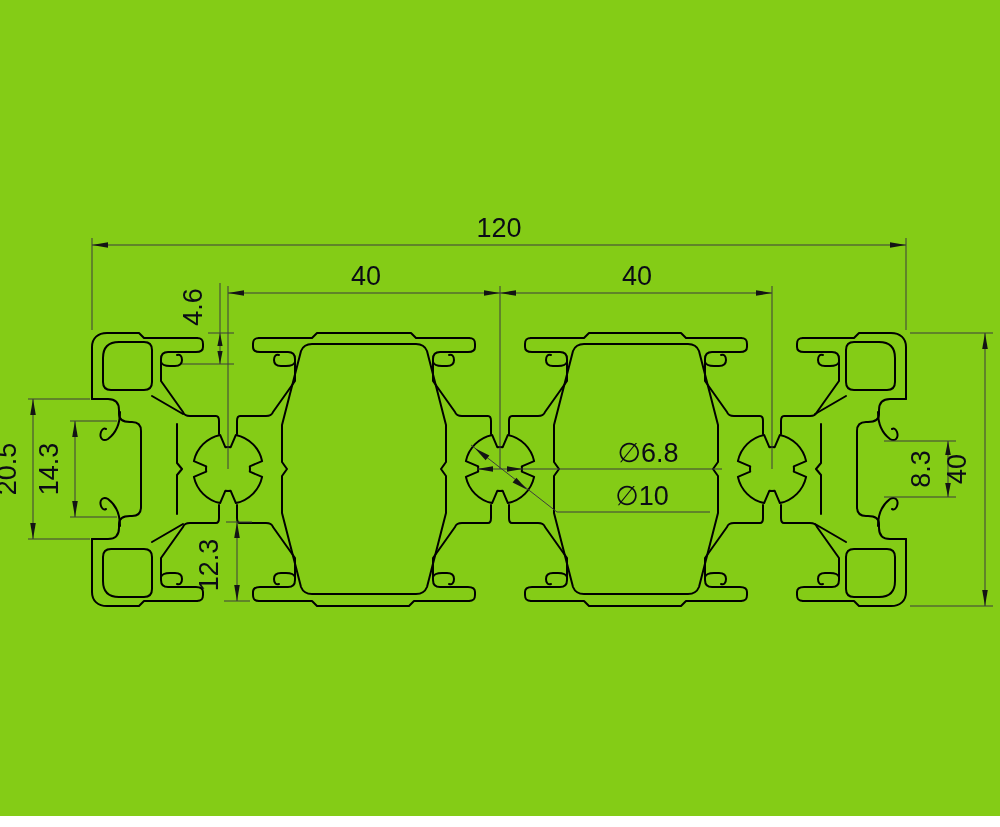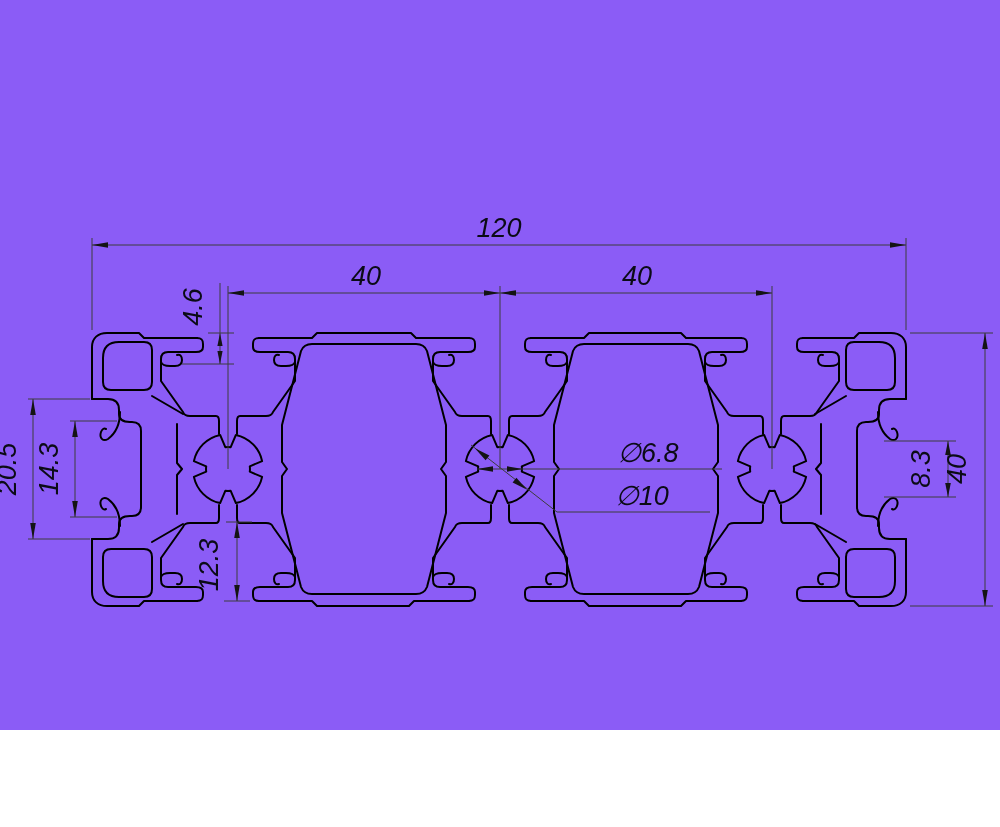--- a/index.html
+++ b/index.html
@@ -1,17 +1,17 @@
 <!DOCTYPE html>
 <html><head>
 <meta charset="utf-8">
 <style>
   html,body{margin:0;padding:0;background:#ffffff;}
-  .stage{position:relative;width:1000px;height:730px;background:#8b5cf6;overflow:hidden;
-         font-family:"Liberation Sans", sans-serif;font-style:italic;}
+  .stage{position:relative;width:1000px;height:816px;background:#84cc16;overflow:hidden;
+         font-family:"Liberation Sans", sans-serif;}
   svg{display:block;}
   .profile{stroke:#000000;stroke-width:2;fill:none;stroke-linecap:round;stroke-linejoin:round;}
   .thin{stroke:#3c3c3c;stroke-width:1;fill:none;}
   .arrow{fill:#141414;stroke:none;}
   .dimtext{fill:#0b0b16;font-size:27px;font-family:"Liberation Sans",sans-serif;}
 </style>
 </head>
 <body>
 
 <div class="stage">

